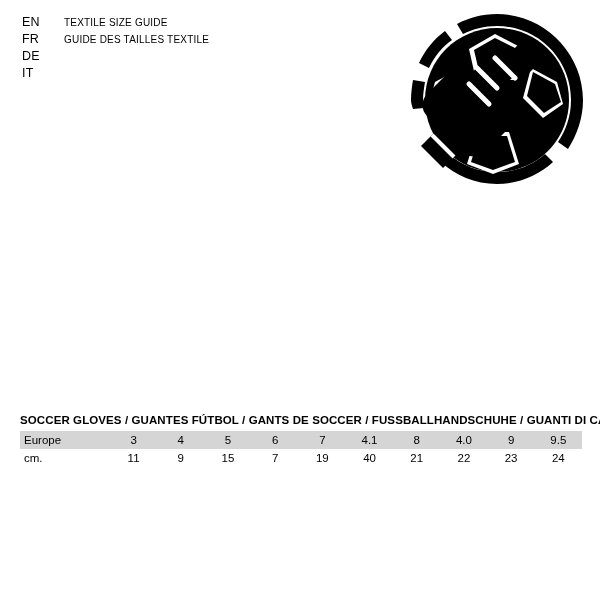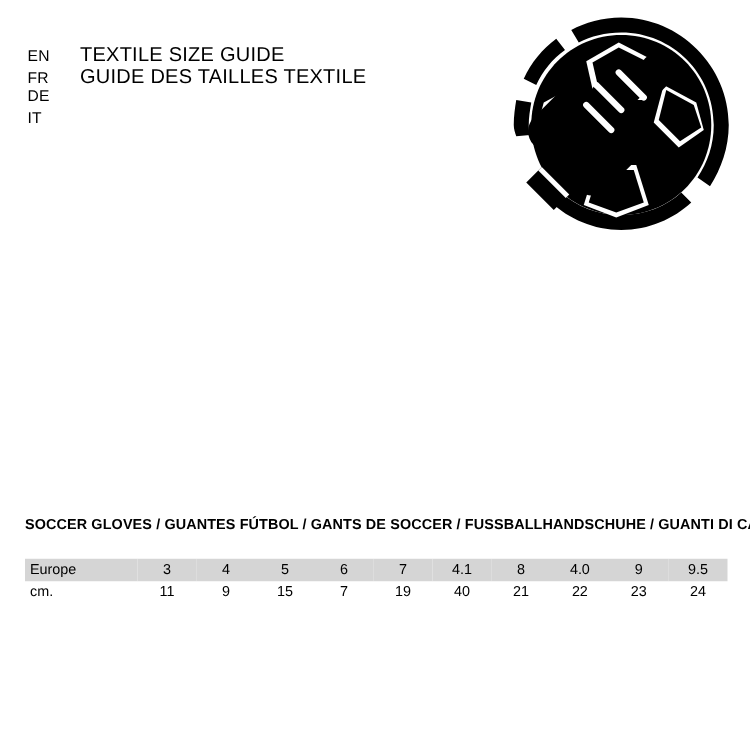--- a/index.html
+++ b/index.html
@@ -15,36 +15,35 @@
     color: #000000;
     overflow: hidden;
   }
 
   
   #lang-legend {
     position: absolute;
     left: 22px;
     top: 15px;
     width: 300px;
-    margin-top: 21px;
   }
   .lang-row {
     display: flex;
     align-items: baseline;
     height: 17px;
     font-size: 12.5px;
     letter-spacing: 0.2px;
   }
   .lang-code {
     width: 42px;
     flex: 0 0 42px;
     font-size: 12.5px;
   }
   .lang-text {
-    font-size: 16px;
+    font-size: 10px;
     white-space: nowrap;
   }
 
   
   #illustration {
     position: absolute;
     left: 405px;
     top: 8px;
     width: 182px;
     height: 182px;
@@ -66,21 +65,20 @@
     font-size: 11.5px;
     font-weight: bold;
     letter-spacing: 0.1px;
     padding-bottom: 5px;
     white-space: nowrap;
   }
   table {
     border-collapse: collapse;
     width: 562px;
     table-layout: fixed;
-    margin-top: 16px;
   }
   td {
     font-size: 11.5px;
     height: 16px;
     padding: 1px 0 1px 0;
     vertical-align: middle;
   }
   tr.shaded td {
     background: #d5d5d5;
   }

